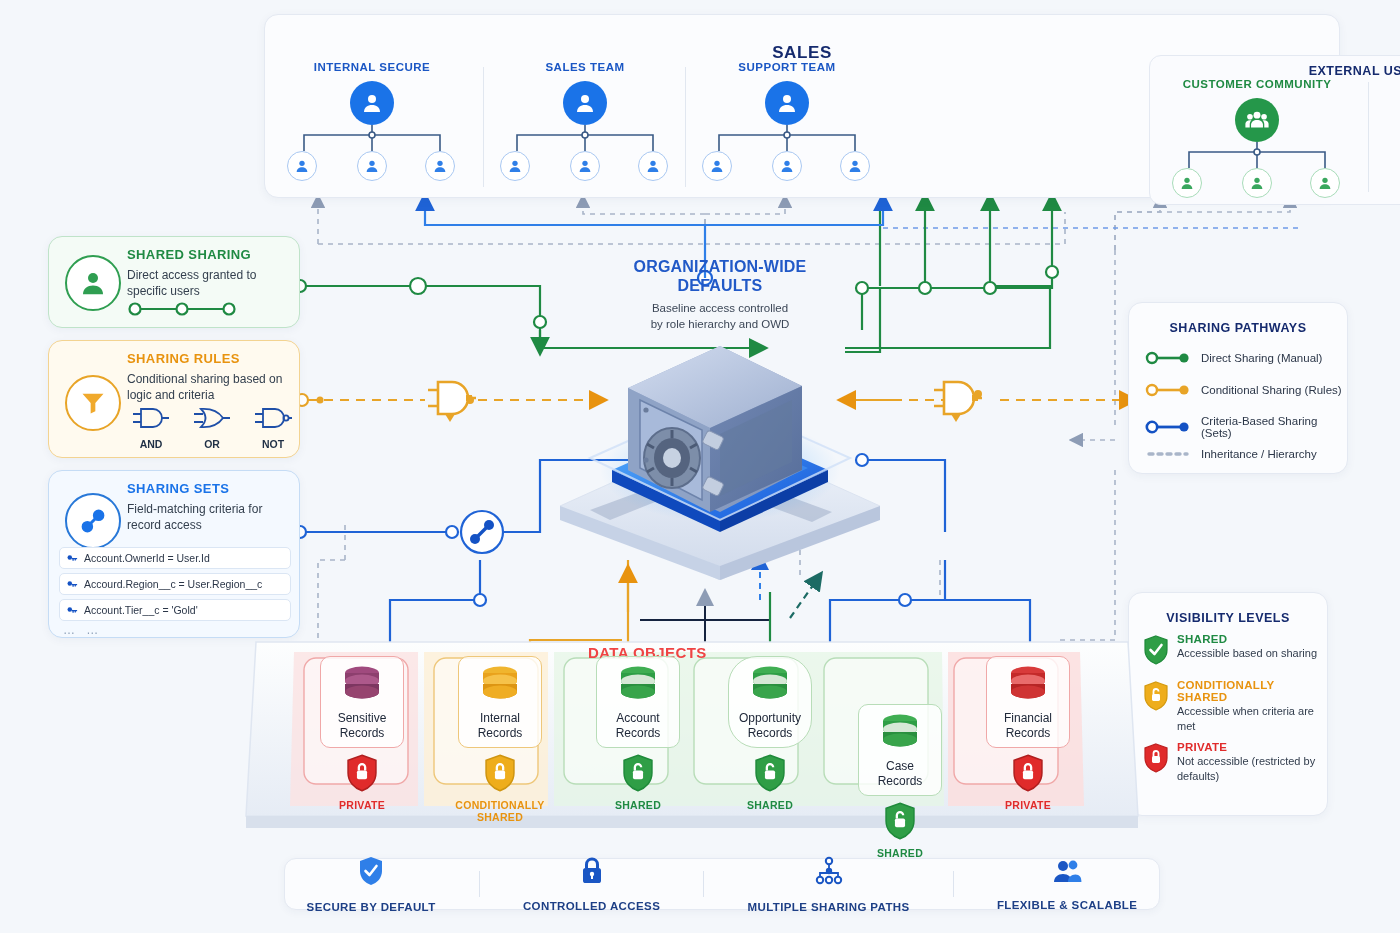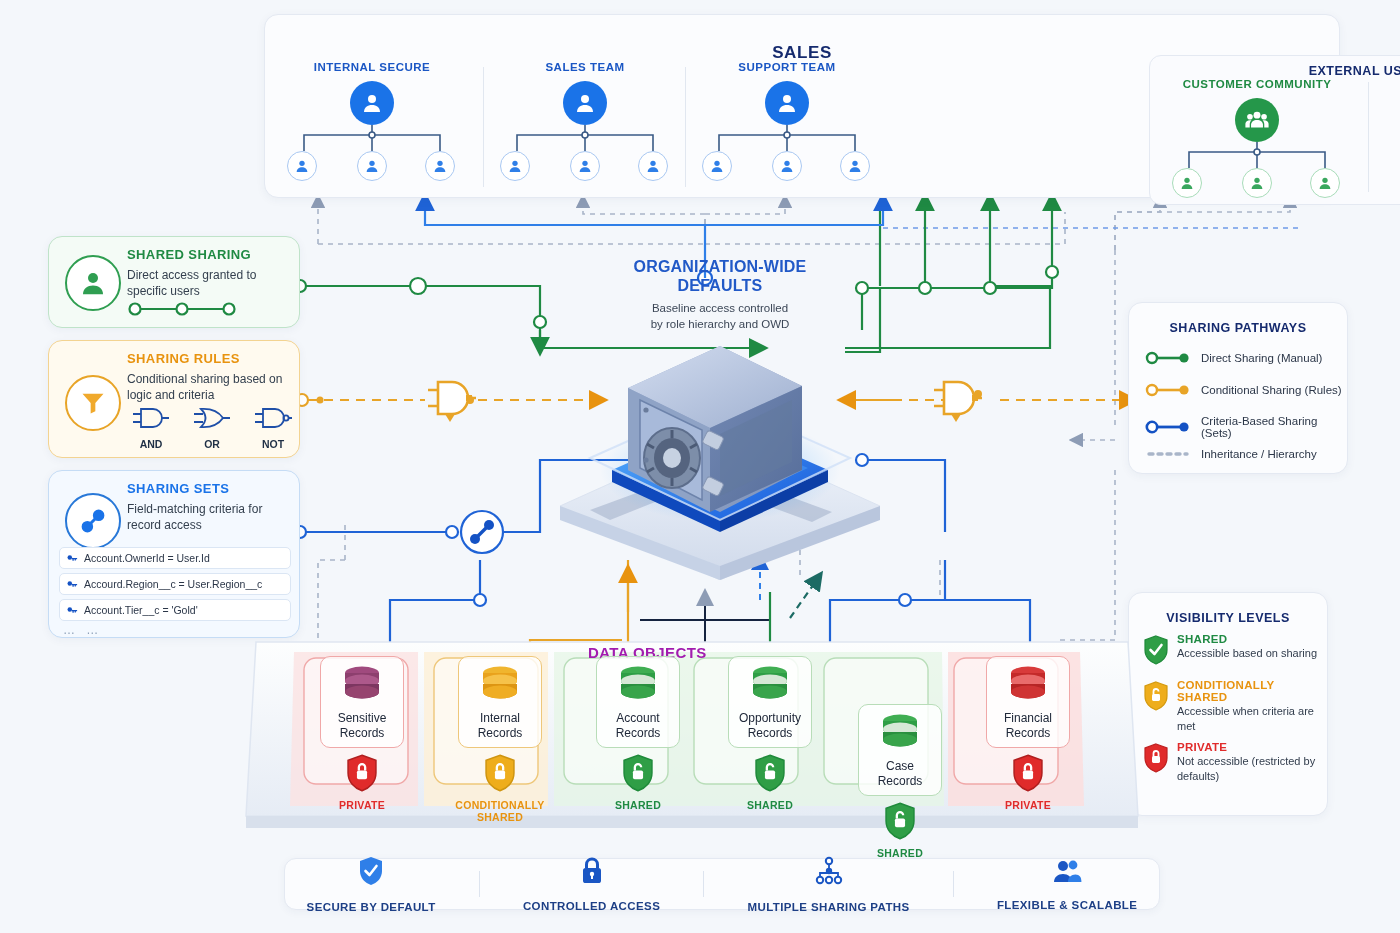--- a/index.html
+++ b/index.html
@@ -108,21 +108,21 @@
 
   .vl-item { position:absolute; left:14px; width:178px; }
   #vl0{ top:40px; } #vl1{ top:86px; } #vl2{ top:148px; }
   .vl-shield { position:absolute; left:0; top:2px; }
   .vl-head { margin-left:34px; font-size:11.5px; font-weight:bold; letter-spacing:.3px; }
   .vl-desc { margin-left:34px; font-size:11px; color:#313c4c; line-height:1.35; margin-top:1px; }
 
   
   #data-panel { position:absolute; left:242px; top:616px; width:900px; height:220px; }
   #do-title { position:absolute; left:588px; top:644px; font-size:15px; font-weight:bold;
-    color:#a21caf; letter-spacing:.4px; }
+    color:#ef4444; letter-spacing:.4px; }
   .obj { position:absolute; top:656px; width:104px; text-align:center; }
   .obj-box {
     width:84px; height:92px; margin:0 auto; border-radius:10px;
     border:1.5px solid; background:rgba(255,255,255,.82);
     display:flex; flex-direction:column; align-items:center; justify-content:flex-start;
     padding-top:8px;
   }
   .obj-name { font-size:12px; color:#20293a; line-height:1.25; margin-top:6px; }
   .obj-shield { margin-top:6px; }
   .obj-status { font-size:10.5px; font-weight:bold; letter-spacing:.3px; margin-top:3px; }
@@ -800,21 +800,21 @@
       <svg width="34" height="38" viewBox="0 0 26 30">
         <path d="M13,1 L24,5 V15 C24,22 19,27 13,29 C7,27 2,22 2,15 V5 Z" fill="#2f9e46" stroke="#1f8a3a" stroke-width="1.2"></path>
         <rect x="9" y="13" width="8" height="7" rx="1.4" fill="#fff"></rect>
         <path d="M10.5,13 V10.5 a2.5,2.5 0 0 1 5,0" fill="none" stroke="#fff" stroke-width="1.8"></path>
       </svg>
     </div>
     <div class="obj-status" style="color:#1f8a43;">SHARED</div>
   </div>
 
   <div class="obj" style="left:718px;">
-    <div class="obj-box" style="border-color:#b8ddb8;">
+    <div class="obj-box" style="border-color:#b8ddb8;border-radius:29px;">
       <svg width="48" height="40" viewBox="0 0 48 40">
         <ellipse cx="24" cy="8" rx="17" ry="6.5" fill="#3fae52"></ellipse>
         <path d="M7,8 V16 a17,6.5 0 0 0 34,0 V8 Z" fill="#2f9e46"></path>
         <ellipse cx="24" cy="16" rx="17" ry="6.5" fill="#d6e8d6"></ellipse>
         <path d="M7,19 V27 a17,6.5 0 0 0 34,0 V19 Z" fill="#2a8f3f"></path>
         <ellipse cx="24" cy="27" rx="17" ry="6.5" fill="#38a44b"></ellipse>
       </svg>
       <div class="obj-name">
         <span>Opportunity</span><br>
         <span>Records</span>

